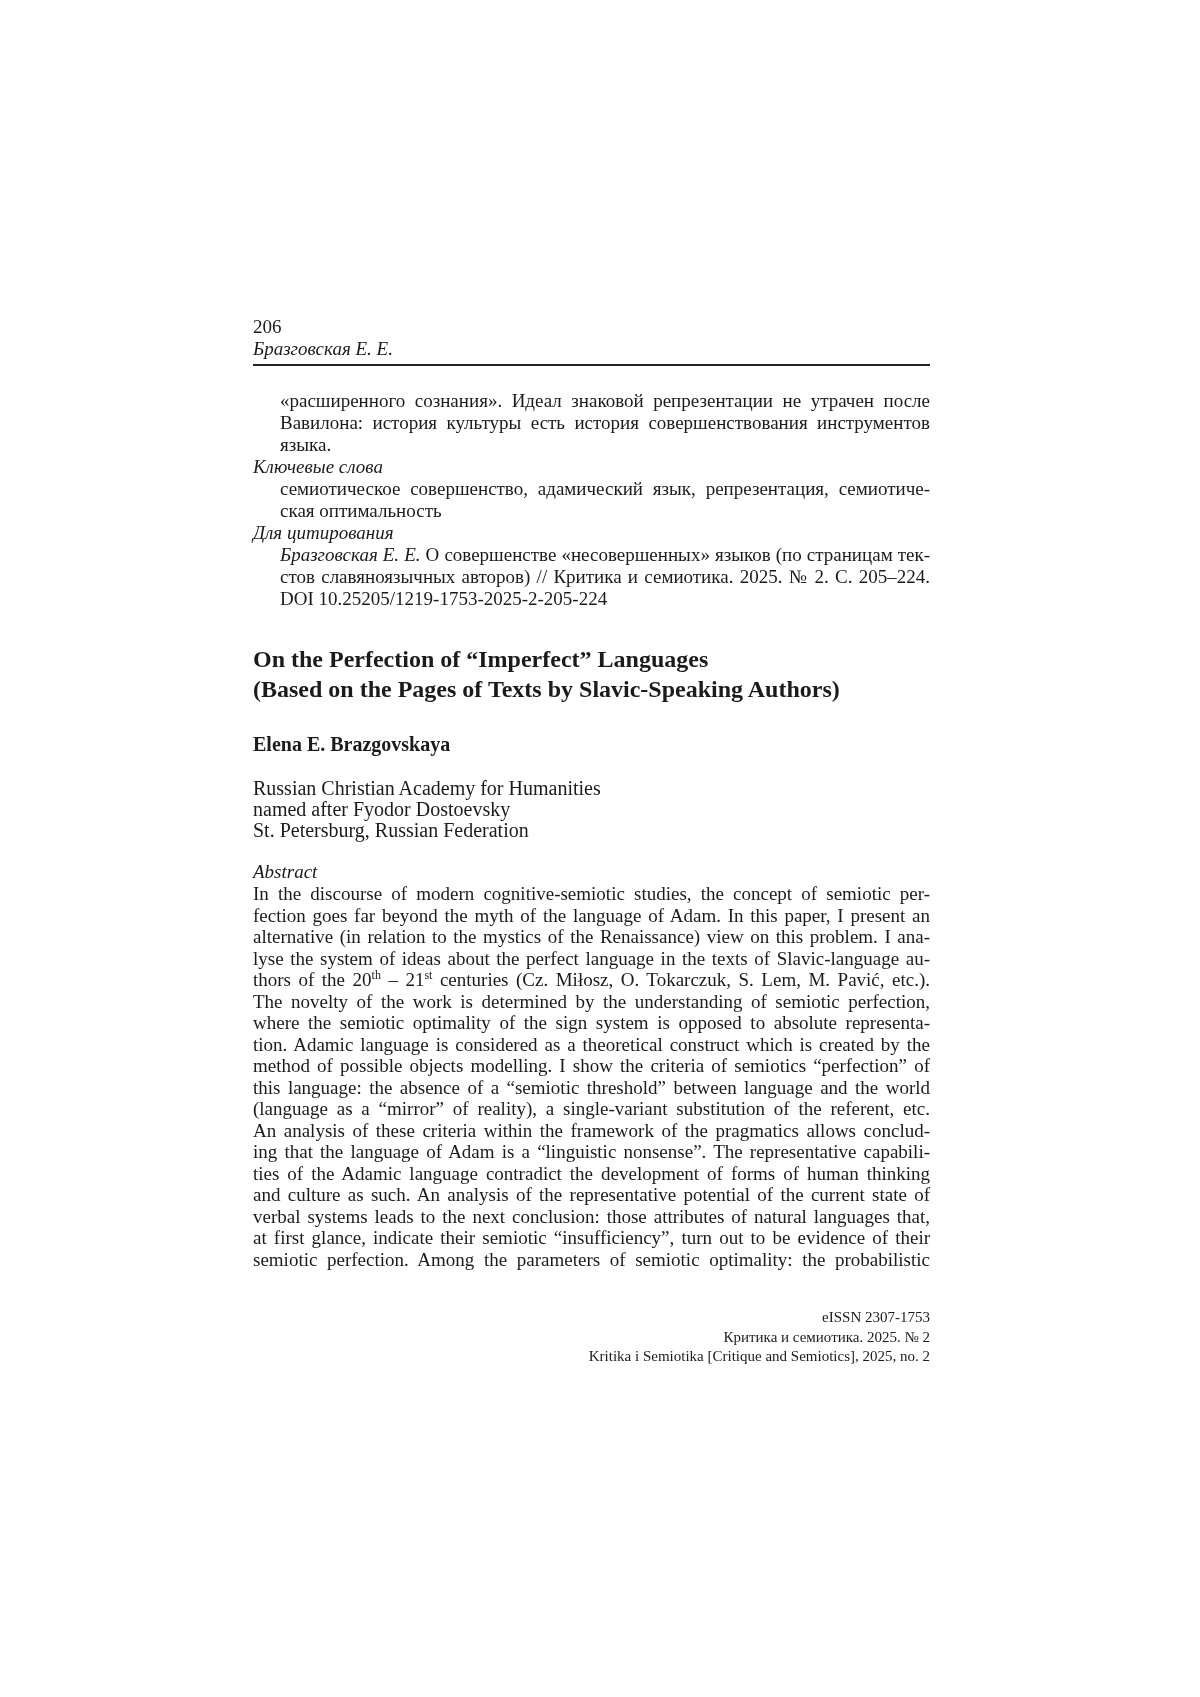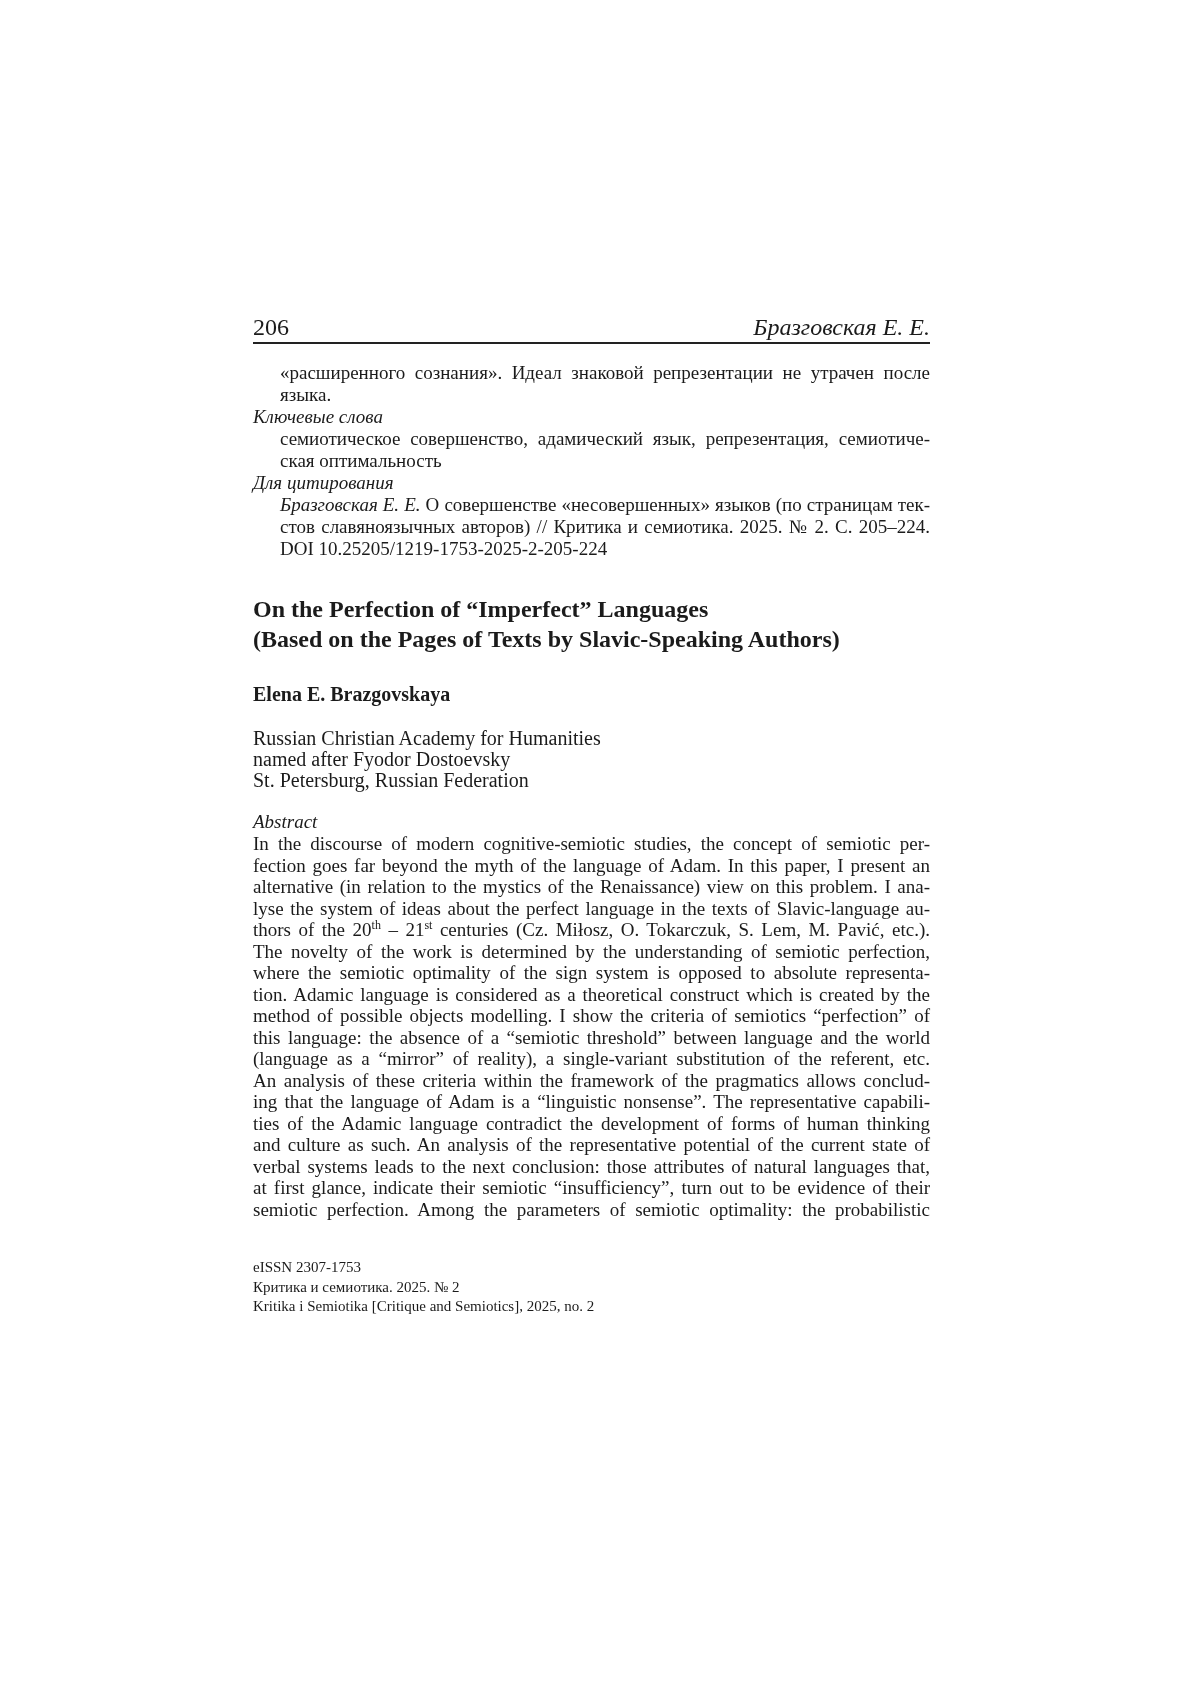--- a/index.html
+++ b/index.html
@@ -18,25 +18,26 @@
     top: 0;
     width: 677px;
   }
   .header {
     display: flex;
     justify-content: space-between;
     align-items: baseline;
     margin-top: 316px;
     padding-bottom: 4px;
     border-bottom: 2px solid #222222;
-    font-size: 24px;
+    font-size: 19px;
     line-height: 22px;
+    flex-direction: column;
   }
   .running-head { font-style: italic; }
-  .annotation { margin-top: 18px; font-size: 19px; line-height: 22px; }
+  .annotation { margin-top: 24px; font-size: 19px; line-height: 22px; }
   .indent { margin-left: 27px; }
   .label { font-style: italic; }
   .title {
     margin-top: 34px;
     font-size: 24px;
     line-height: 30px;
     font-weight: bold;
   }
   .author {
     margin-top: 28px;
@@ -50,40 +51,41 @@
     margin-top: 20px;
     font-size: 19px;
     line-height: 22px;
     font-style: italic;
   }
   .abstract {
     font-size: 19px;
     line-height: 21.5px;
   }
   .abstract sup { font-size: 12px; line-height: 0; }
-  .footer { margin-top: 38px; font-size: 15px; line-height: 19.5px; }
+  .footer { margin-top: 38px; font-size: 15px; line-height: 19.5px; text-align: right; }
   .jlines .line { text-align: justify; text-align-last: justify; }
   .jlines .line:last-child { text-align-last: left; }
   .all-just .line:last-child { text-align-last: justify; }
   .it { font-style: italic; }
 </style>
 </head>
 <body>
 
 <div class="page">
   <div class="column">
 
     <div class="header">
       <span>206</span>
       <span class="running-head">Бразговская Е. Е.</span>
     </div>
 
     <div class="annotation">
       <div class="indent jlines">
           <div class="line">«расширенного сознания». Идеал знаковой репрезентации не утрачен после</div>
+          <div class="line">Вавилона: история культуры есть история совершенствования инструментов</div>
           <div class="line">языка.</div>
         </div>
       <div class="label">Ключевые слова</div>
       <div class="indent jlines">
           <div class="line">семиотическое совершенство, адамический язык, репрезентация, семиотиче-</div>
           <div class="line">ская оптимальность</div>
         </div>
       <div class="label">Для цитирования</div>
       <div class="indent jlines">
           <div class="line"><span class="it">Бразговская Е. Е.</span><span> О совершенстве «несовершенных» языков (по страницам тек-</span></div>

